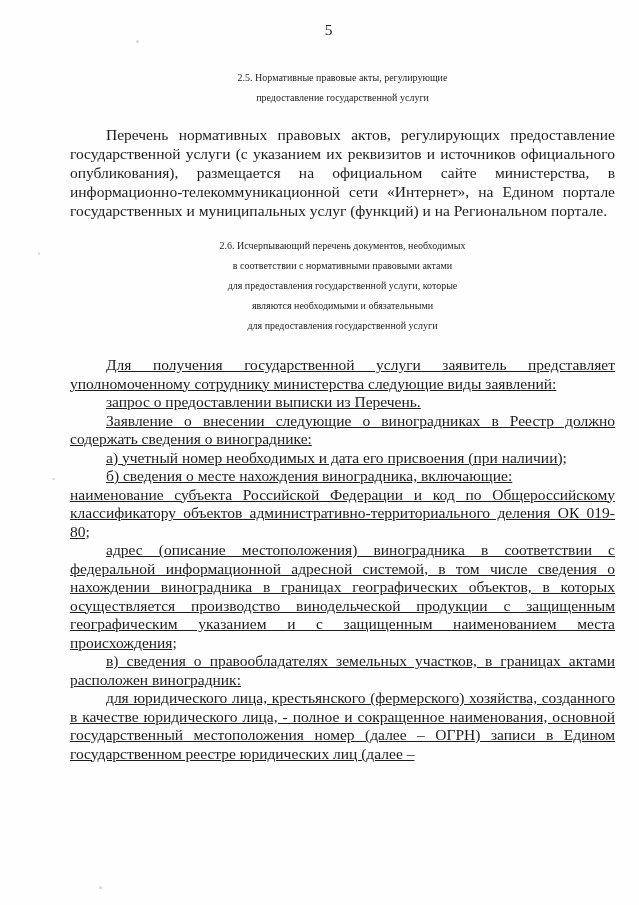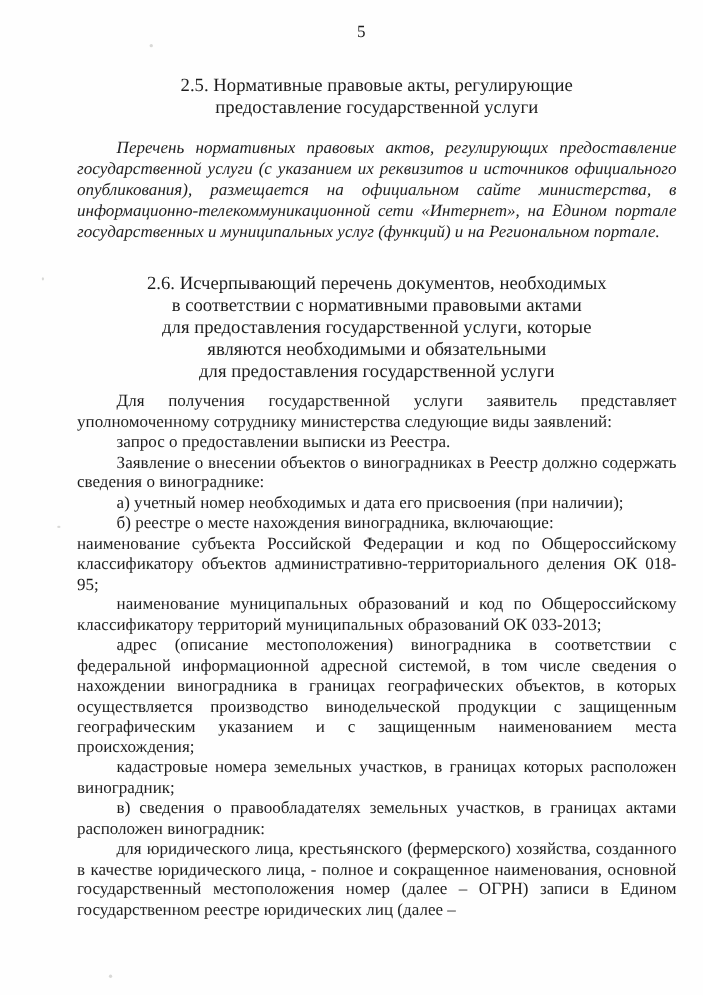--- a/index.html
+++ b/index.html
@@ -20,36 +20,36 @@
     overflow: hidden;
   }
   .page-number {
     text-align: center;
     line-height: 20px;
     margin: 0 0 0 0;
     
     transform: translateX(-14px);
   }
   .heading {
-    font-size: 17px;
+    font-size: 10px;
     font-weight: normal;
     text-align: center;
     white-space: pre-line;
     line-height: 20px;
     margin: 0;
   }
   .heading-25 { margin-top: 28px; }
-  .heading-26 { margin-top: 28px; }
+  .heading-26 { margin-top: 16px; }
   .para {
     margin: 0;
     text-align: justify;
     line-height: 19px;
   }
-  .first-para { margin-top: 17px; font-style: italic; }
-  .body-block { margin-top: 8px; }
+  .first-para { margin-top: 17px; }
+  .body-block { margin-top: 20px; text-decoration: underline; }
   .body-block .para { line-height: 18.5px; }
   .indent { text-indent: 36px; }
   .flush { text-indent: 0; }
   
   .speck {
     position: absolute;
     background: #b9b9b6;
     border-radius: 50%;
     opacity: 0.55;
   }
@@ -76,25 +76,23 @@
   <p class="para indent first-para">Перечень нормативных правовых актов, регулирующих предоставление государственной услуги (с указанием их реквизитов и источников официального опубликования), размещается на официальном сайте министерства, в информационно-телекоммуникационной сети «Интернет», на Едином портале государственных и муниципальных услуг (функций) и на Региональном портале.</p>
 
   <h2 class="heading heading-26">2.6. Исчерпывающий перечень документов, необходимых
 в соответствии с нормативными правовыми актами
 для предоставления государственной услуги, которые
 являются необходимыми и обязательными
 для предоставления государственной услуги</h2>
 
   <div class="body-block">
     <p class="para indent">Для получения государственной услуги заявитель представляет уполномоченному сотруднику министерства следующие виды заявлений:</p>
-    <p class="para indent">запрос о предоставлении выписки из Реестра.</p>
-    <p class="para indent">Заявление о внесении объектов о виноградниках в Реестр должно содержать сведения о винограднике:</p>
+    <p class="para indent">запрос о предоставлении выписки из Перечень.</p>
+    <p class="para indent">Заявление о внесении следующие о виноградниках в Реестр должно содержать сведения о винограднике:</p>
     <p class="para indent">а) учетный номер необходимых и дата его присвоения (при наличии);</p>
-    <p class="para indent">б) реестре о месте нахождения виноградника, включающие:</p>
-    <p class="para flush">наименование субъекта Российской Федерации и код по Общероссийскому классификатору объектов административно-территориального деления ОК 018-95;</p>
-    <p class="para indent">наименование муниципальных образований и код по Общероссийскому классификатору территорий муниципальных образований ОК 033-2013;</p>
+    <p class="para indent">б) сведения о месте нахождения виноградника, включающие:</p>
+    <p class="para flush">наименование субъекта Российской Федерации и код по Общероссийскому классификатору объектов административно-территориального деления ОК 019-80;</p>
     <p class="para indent">адрес (описание местоположения) виноградника в соответствии с федеральной информационной адресной системой, в том числе сведения о нахождении виноградника в границах географических объектов, в которых осуществляется производство винодельческой продукции с защищенным географическим указанием и с защищенным наименованием места происхождения;</p>
-    <p class="para indent">кадастровые номера земельных участков, в границах которых расположен виноградник;</p>
     <p class="para indent">в) сведения о правообладателях земельных участков, в границах актами расположен виноградник:</p>
     <p class="para indent">для юридического лица, крестьянского (фермерского) хозяйства, созданного в качестве юридического лица, - полное и сокращенное наименования, основной государственный местоположения номер (далее – ОГРН) записи в Едином государственном реестре юридических лиц (далее –</p>
   </div>
 
 </div>
 
 </body></html>

